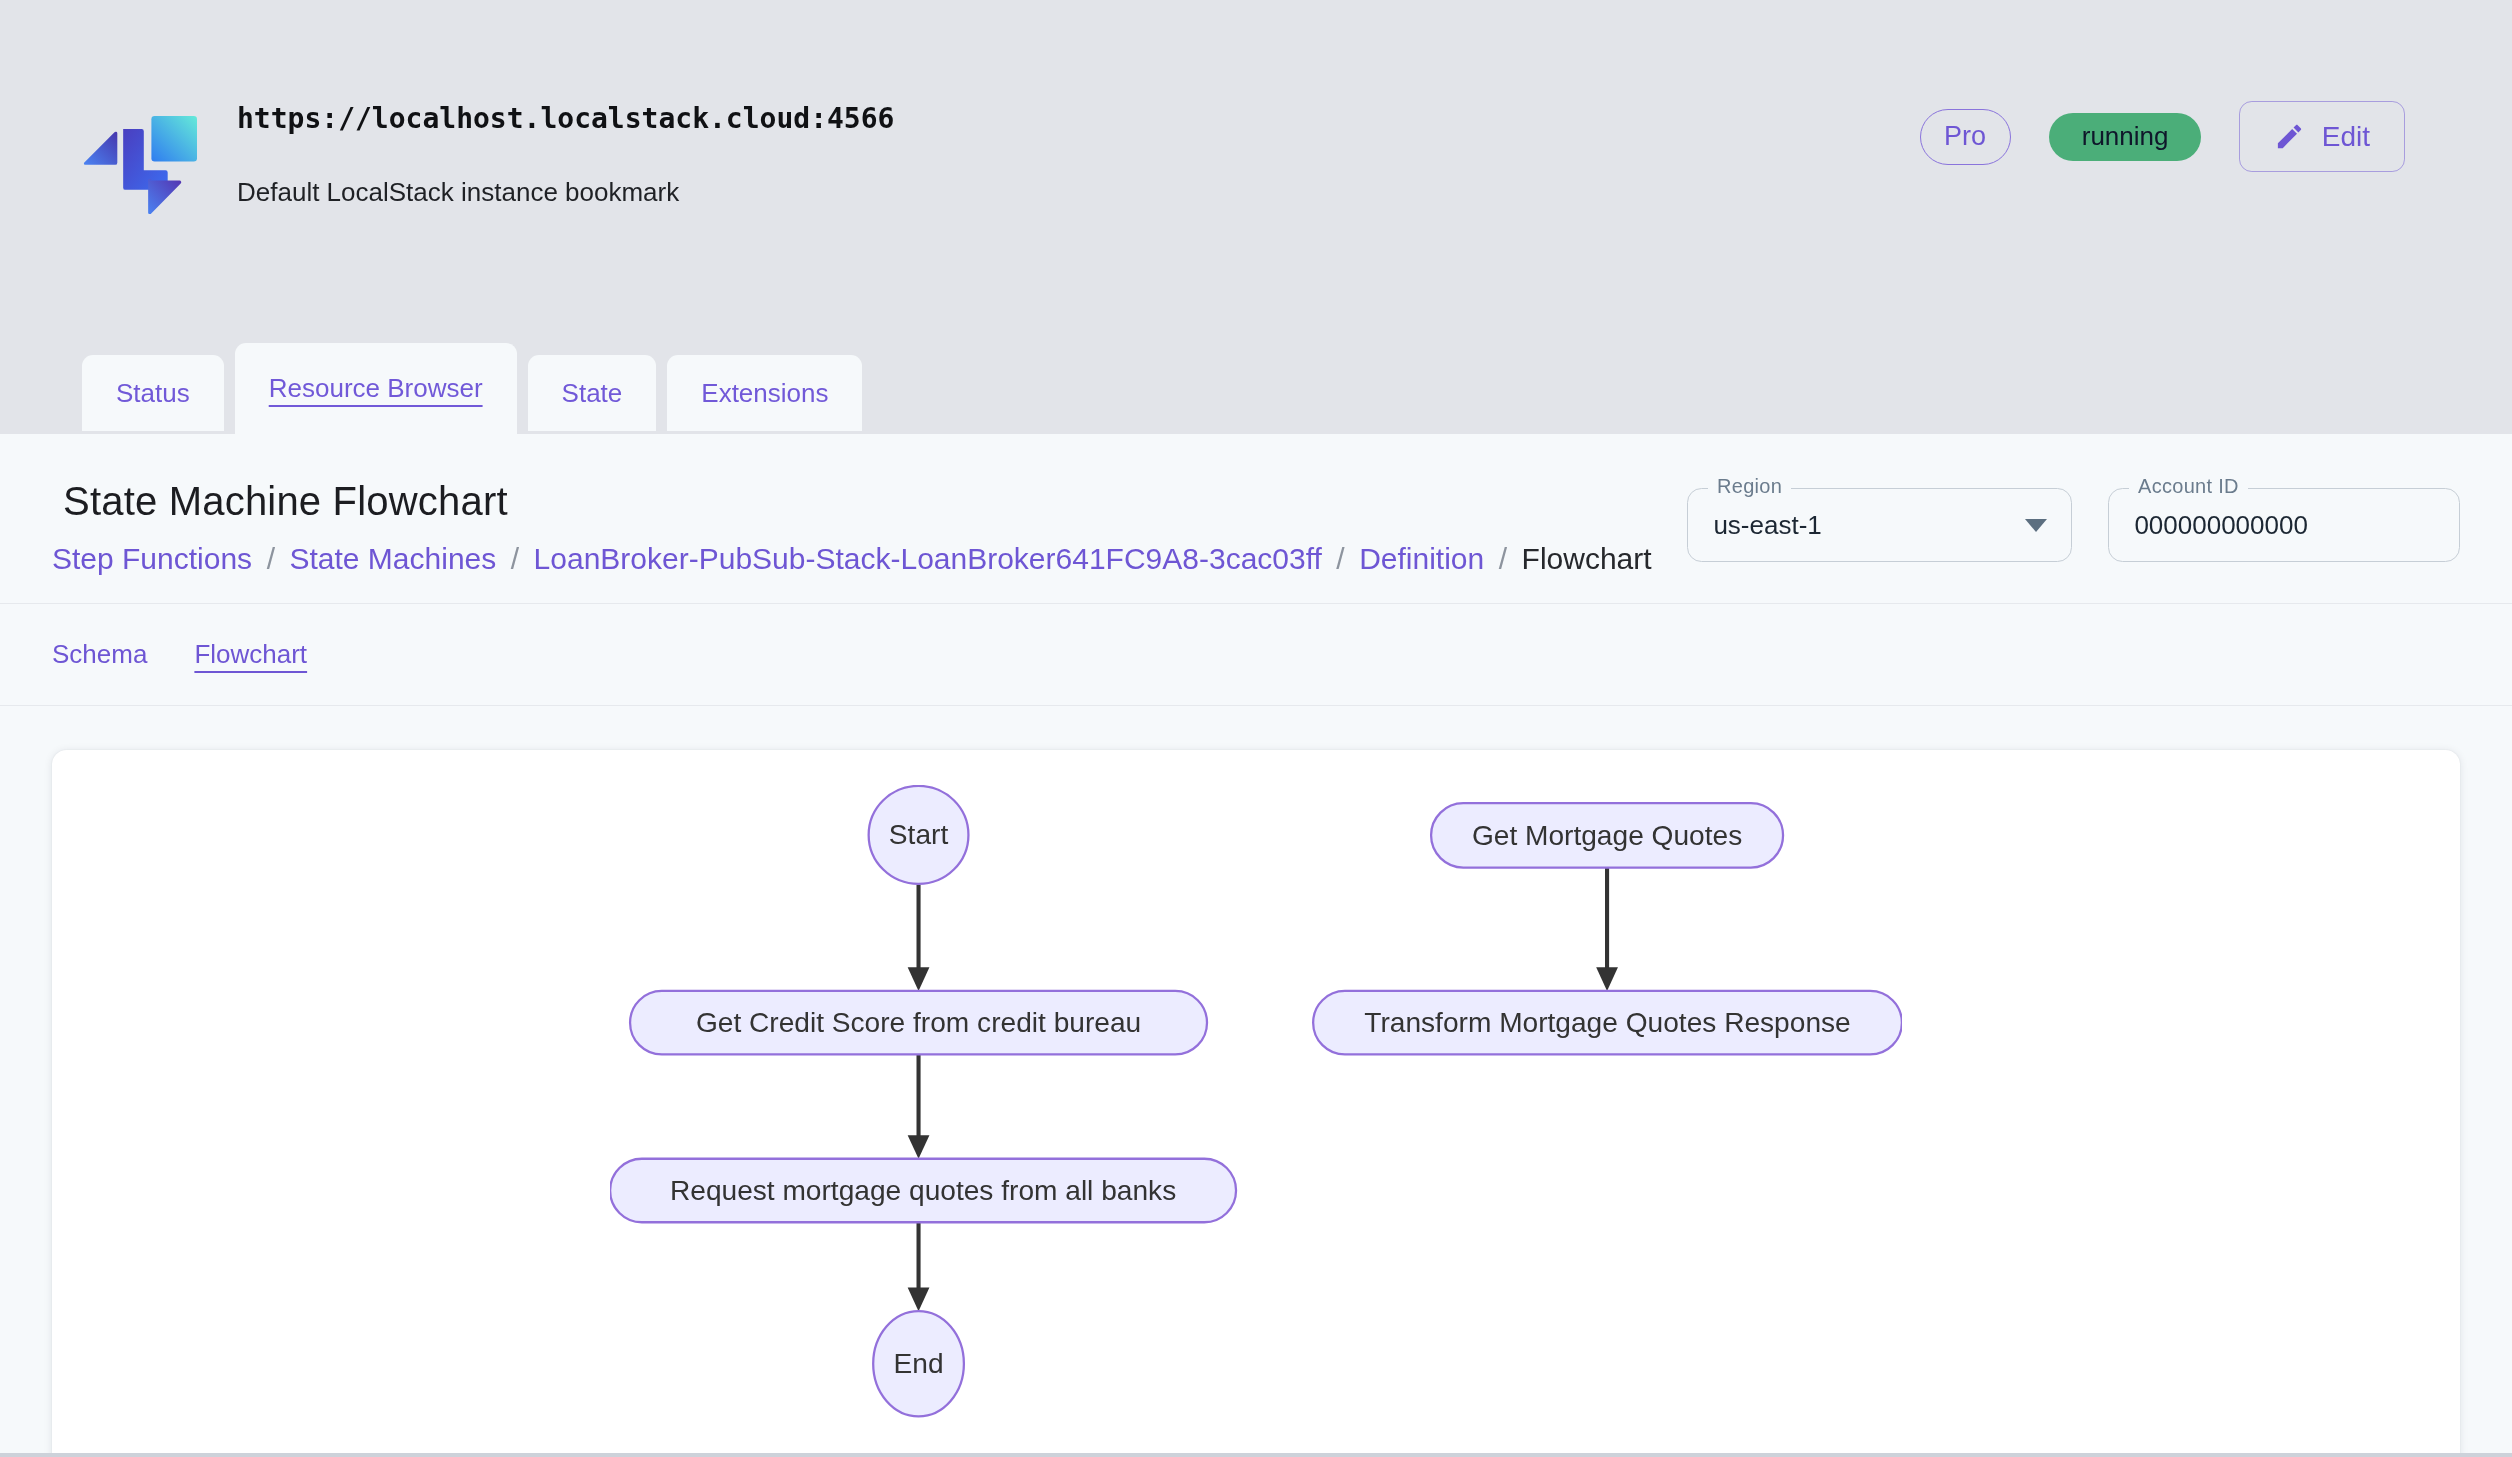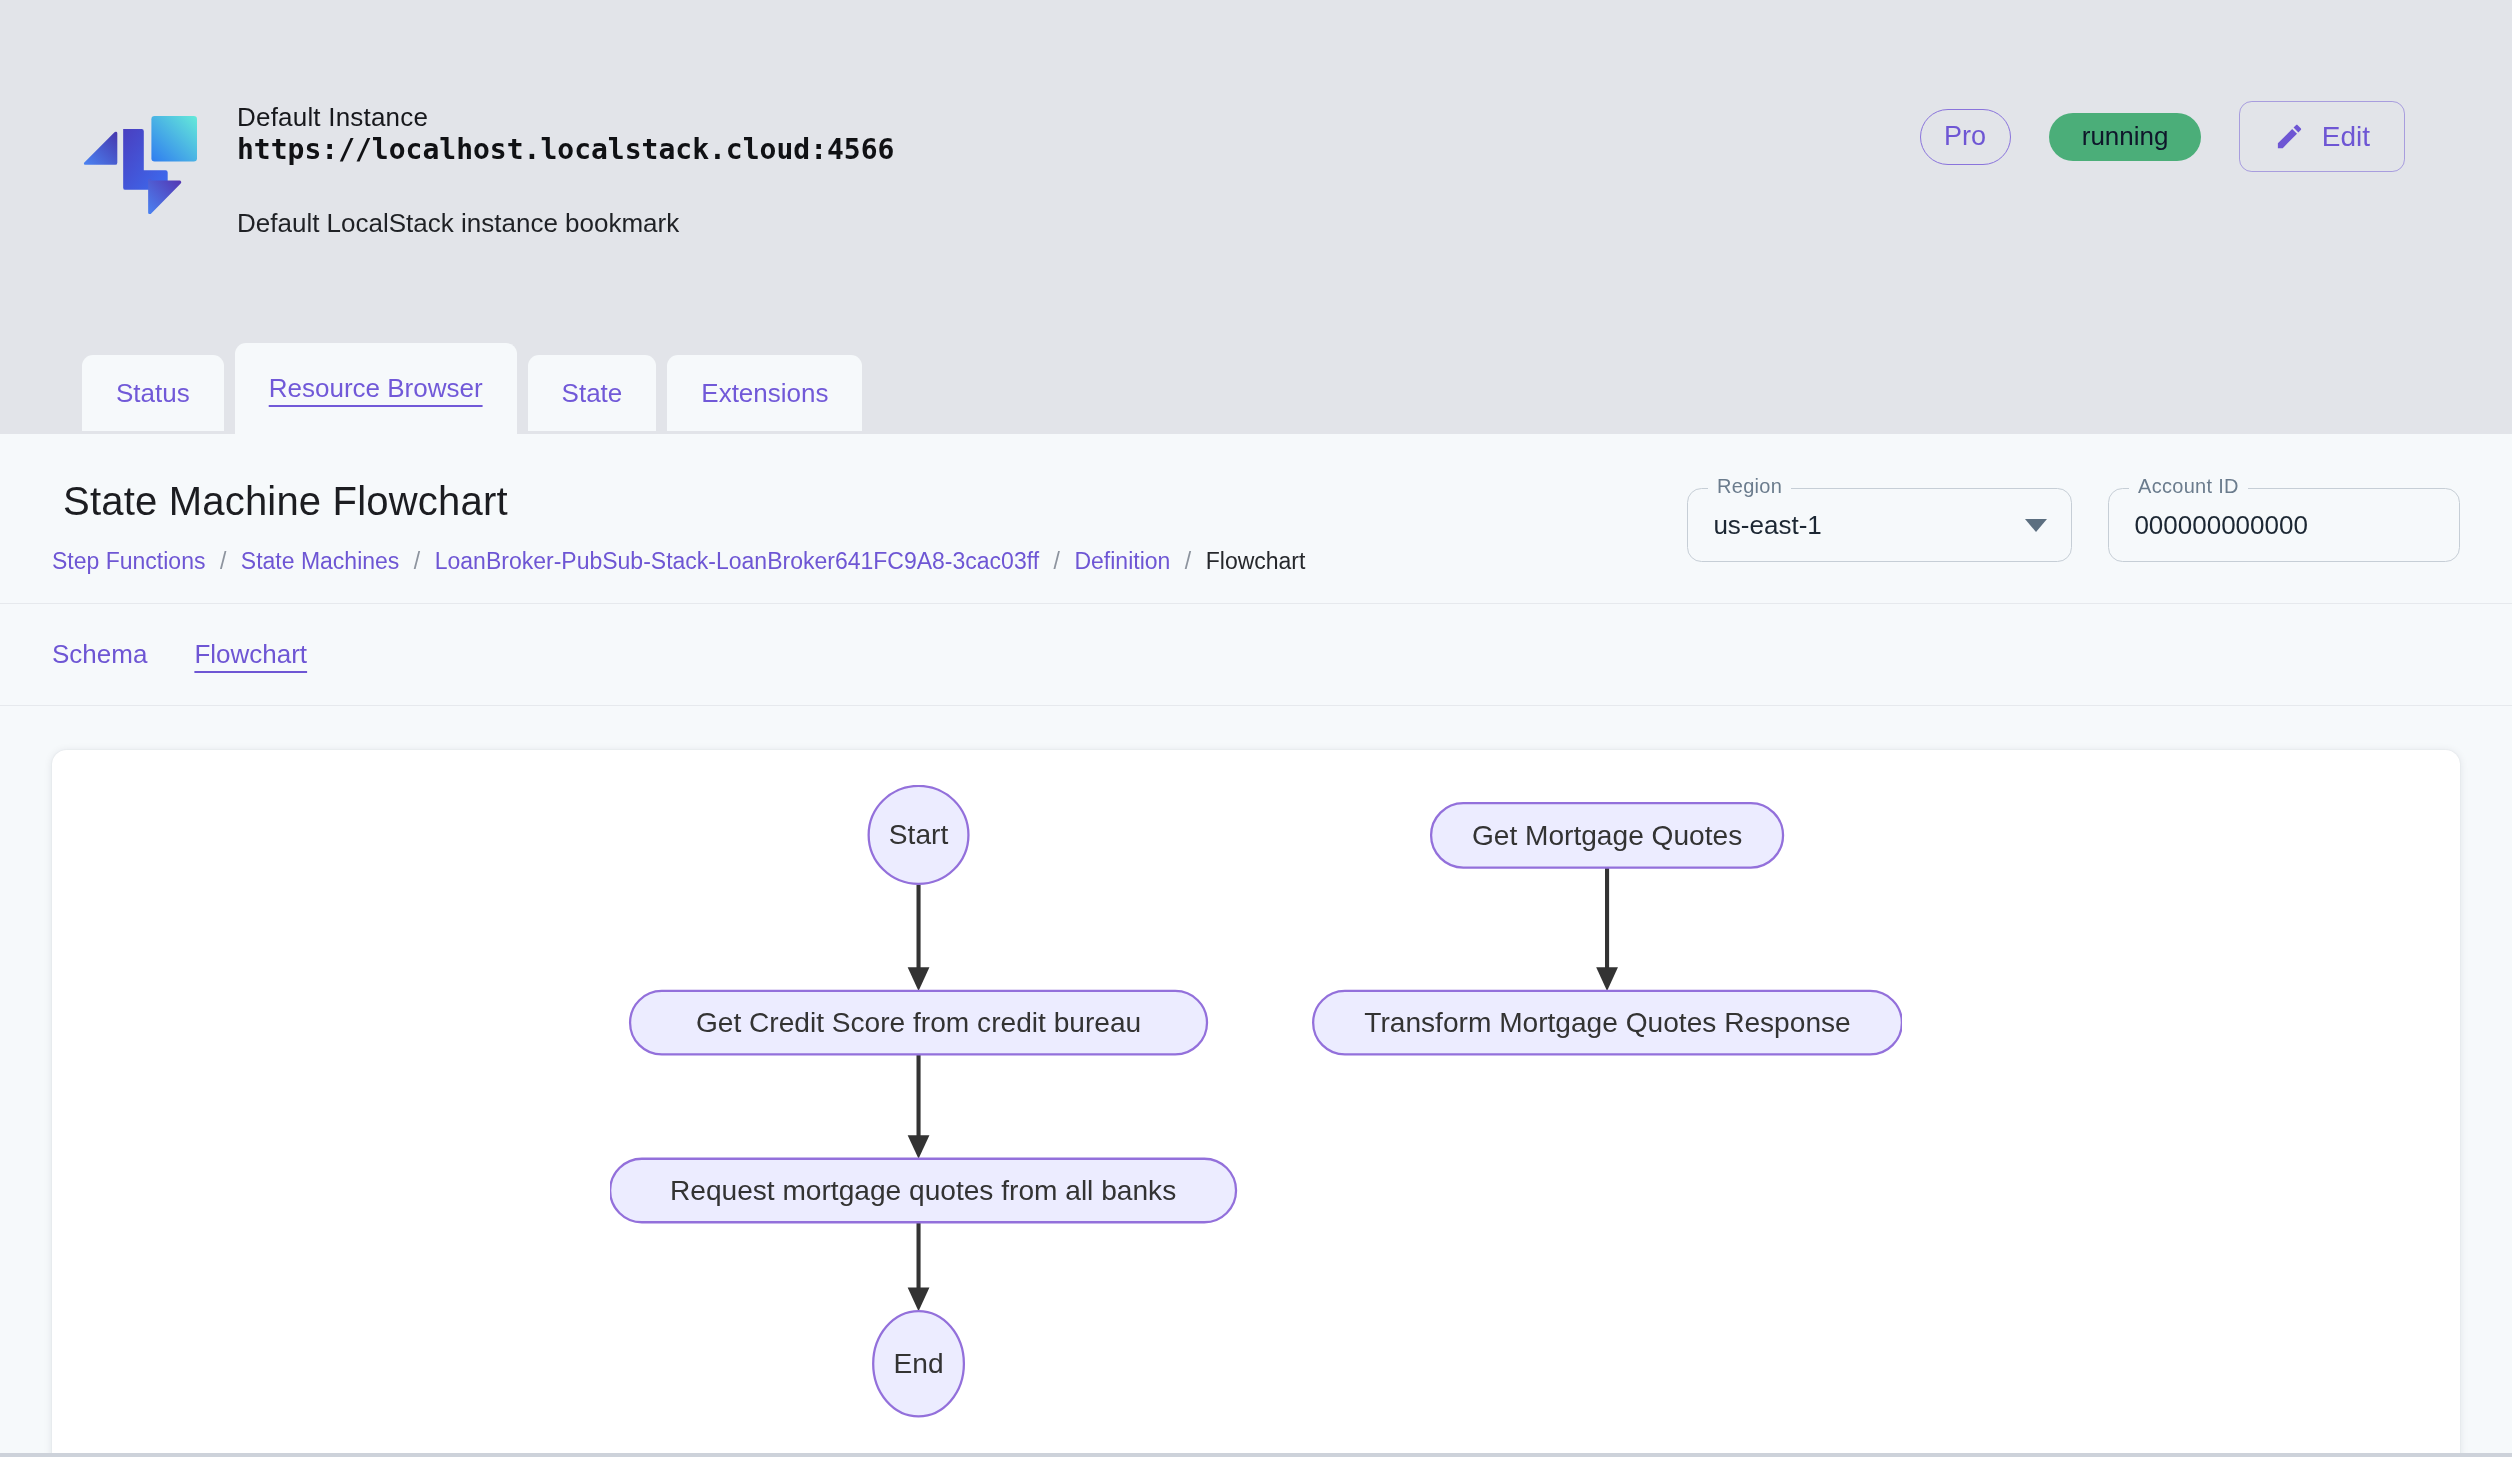--- a/index.html
+++ b/index.html
@@ -48,21 +48,21 @@
   .tab.active {
     height:91px; margin-bottom:0;
     text-decoration:underline; text-underline-offset:8.2px; text-decoration-thickness:1.8px;
   }
 
   
   .panel { position:absolute; top:434px; left:0; right:0; bottom:0; background:#f6f9fb; }
 
   .toolbar { position:relative; height:170px; padding:0 52px; border-bottom:1.8px solid #e6e9ed; }
   .page-title { position:absolute; top:45px; left:63px; font-size:40px; font-weight:400; color:#1c1d21; letter-spacing:0.2px; }
-  .breadcrumb { position:absolute; top:114px; left:52px; display:flex; align-items:flex-end; gap:14.5px; font-size:23px; }
+  .breadcrumb { position:absolute; top:108px; left:52px; display:flex; align-items:flex-end; gap:14.5px; font-size:30px; }
   .breadcrumb a { color:#6e56d4; text-decoration:none; cursor:pointer; }
   .crumb-sep { color:#8d949e; }
   .crumb-current { color:#26282c; }
 
   .toolbar-controls { position:absolute; top:54px; right:52px; display:flex; gap:36px; }
   .field {
     position:relative; height:74px; border:1.8px solid #c6ced6; border-radius:14.5px;
     display:flex; align-items:center; background:transparent;
   }
   .field-label {
@@ -122,21 +122,20 @@
         </linearGradient>
       </defs>
       <rect x="63" y="20" width="42" height="42" rx="3" fill="url(#lg-cyan)"></rect>
       <path d="M37 32 h17 a2 2 0 0 1 2 2 v36 h20 a2 2 0 0 1 2 2 v14 a2 2 0 0 1 -2 2 h-37 a2 2 0 0 1 -2 -2 z" fill="url(#lg-purple)"></path>
       <path d="M1 63 L29 35 a1.5 1.5 0 0 1 2.6 1 V63 a2 2 0 0 1 -2 2 H2.4 a1.5 1.5 0 0 1 -1.4 -2 z" fill="url(#lg-tri1)"></path>
       <path d="M61 94 V96 L63 94 z M61 93.5 a2 2 0 0 0 2 2 h26 a1.5 1.5 0 0 1 1 2.6 L62.6 126 a1.5 1.5 0 0 1 -2.6 -1 V95 z" transform="translate(0,-16)" fill="url(#lg-tri2)"></path>
     </svg>
   </div>
 
   <div class="instance-info">
-    <div class="instance-title">Default Instance</div>
     <div class="instance-url">https://localhost.localstack.cloud:4566</div>
     <div class="instance-desc">Default LocalStack instance bookmark</div>
   </div>
 
   <div class="header-actions">
     <div class="pro-chip">Pro</div>
     <div class="running-badge">running</div>
     <button class="edit-button">
       <span style="display:flex;">
         <svg width="31" height="31" viewBox="0 0 24 24" fill="#6e56d4">

